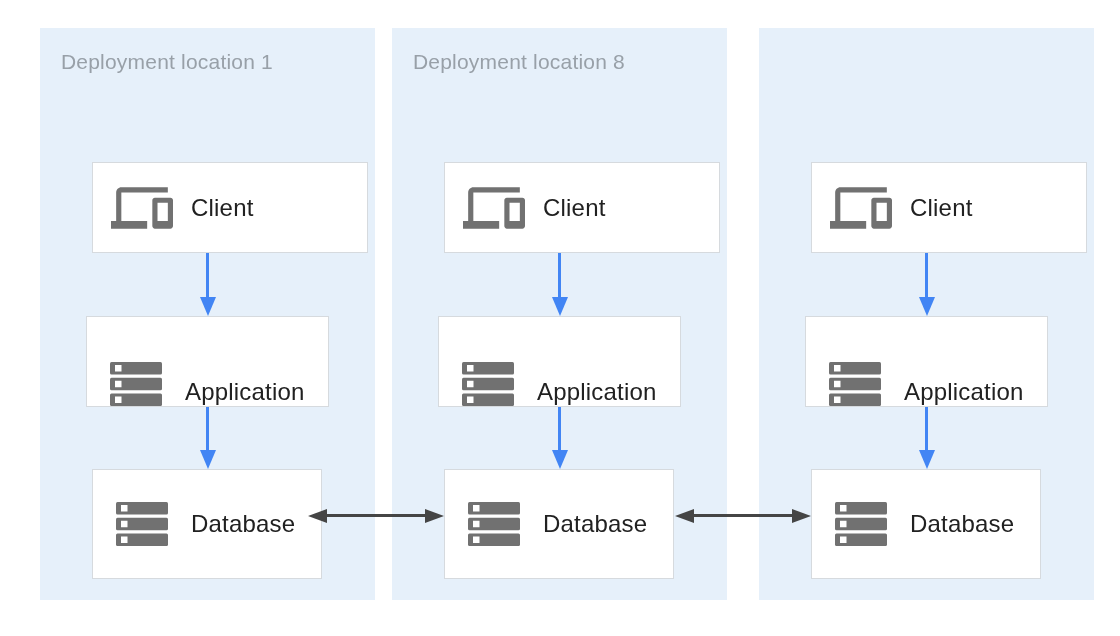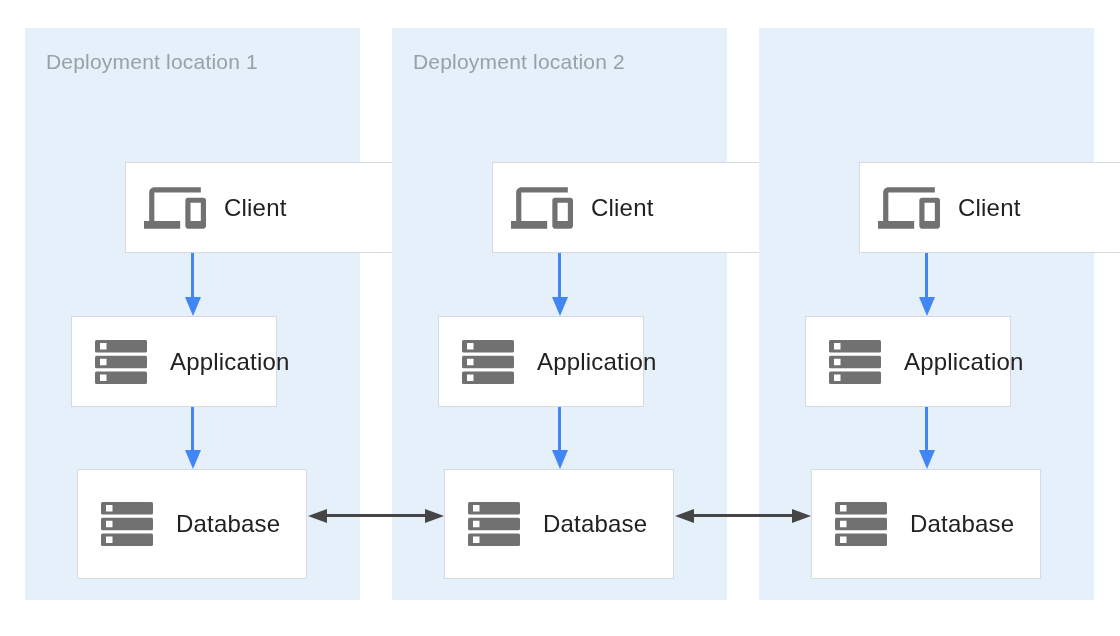--- a/index.html
+++ b/index.html
@@ -22,21 +22,21 @@
   }
   .stage { position: relative; width: 1120px; height: 636px; }
 
   .panel {
     position: absolute;
     top: 28px;
     width: 335px;
     height: 572px;
     background: var(--panel-bg);
   }
-  .panel-1 { left: 25px; }
+  .panel-1 { left: 40px; }
   .panel-2 { left: 392px; }
   .panel-3 { left: 759px; }
 
   .panel-title {
     position: absolute;
     left: 21px;
     top: 21px;
     font-size: 21px;
     line-height: 26px;
     color: var(--title-text);
@@ -45,22 +45,22 @@
   }
 
   .node {
     position: absolute;
     background: var(--box-bg);
     border: 1px solid var(--box-border);
     display: flex;
     align-items: center;
     padding-left: 17px;
   }
-  .node-client { left: 52px; top: 134px; width: 276px; height: 91px; margin-left: 48px; }
-  .node-app    { left: 46px; top: 288px; width: 206px; height: 91px; }
+  .node-client { left: 52px; top: 134px; width: 276px; height: 91px; }
+  .node-app    { left: 46px; top: 288px; width: 243px; height: 91px; align-items: flex-end; }
   .node-db     { left: 52px; top: 441px; width: 230px; height: 110px; }
 
   .icon-slot {
     width: 64px;
     display: flex;
     align-items: center;
     justify-content: center;
     flex: none;
   }
   .icon-slot svg { display: block; }
@@ -175,21 +175,21 @@
               <rect x="5" y="18.75" width="6.5" height="6.5"></rect>
               <rect x="5" y="34.5" width="6.5" height="6.5"></rect>
             </g>
           </svg>
       </span>
       <span class="node-label">Database</span>
     </div>
   </section>
 
   <section class="panel panel-2">
-    <div class="panel-title">Deployment location 2</div>
+    <div class="panel-title">Deployment location 8</div>
 
     <div class="node node-client">
       <span class="icon-slot">
         <svg width="62" height="62" viewBox="0 0 24 24" fill="#717171" xmlns="http://www.w3.org/2000/svg">
             <path d="M4 6h18V4H4c-1.1 0-2 .9-2 2v11H0v3h14v-3H4V6zm19 2h-6c-.55 0-1 .45-1 1v10c0 .55.45 1 1 1h6c.55 0 1-.45 1-1V9c0-.55-.45-1-1-1zm-1 9h-4v-7h4v7z"></path>
           </svg>
       </span>
       <span class="node-label">Client</span>
     </div>
 

